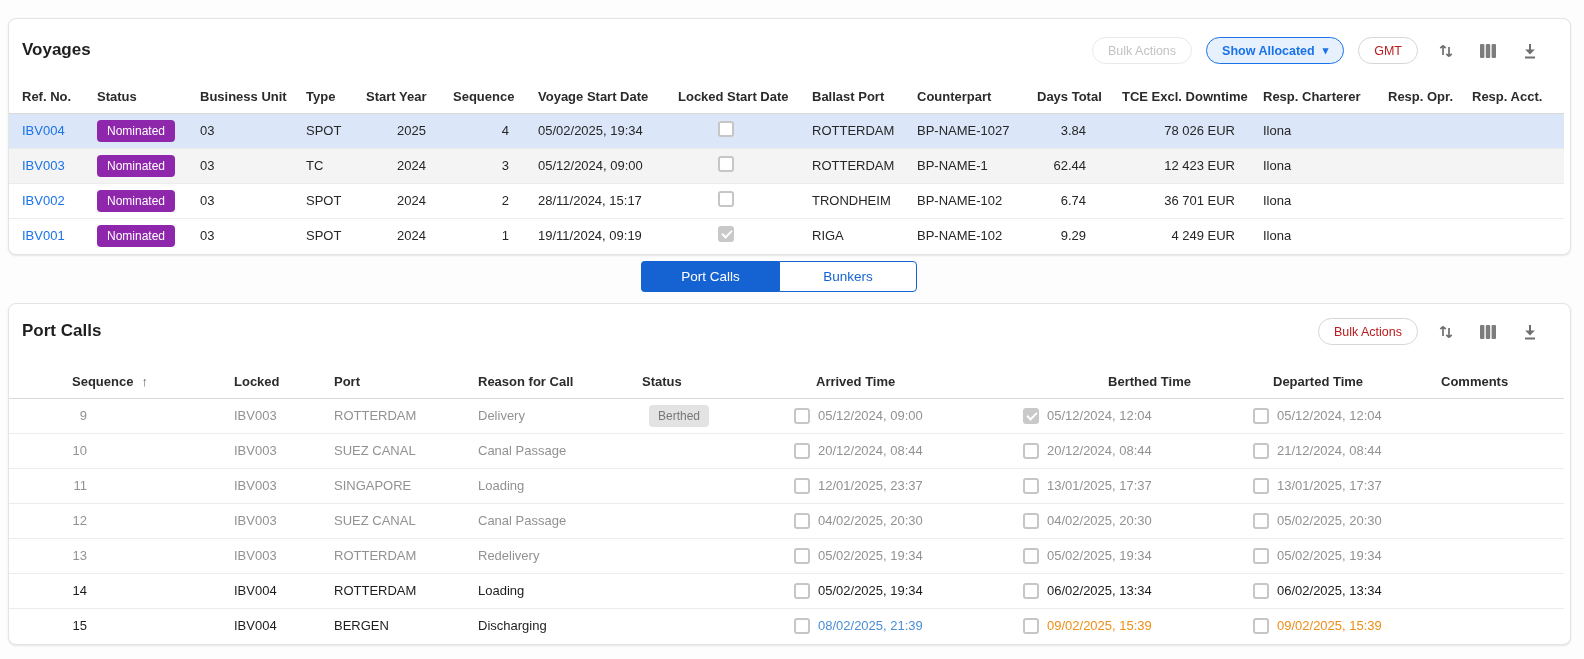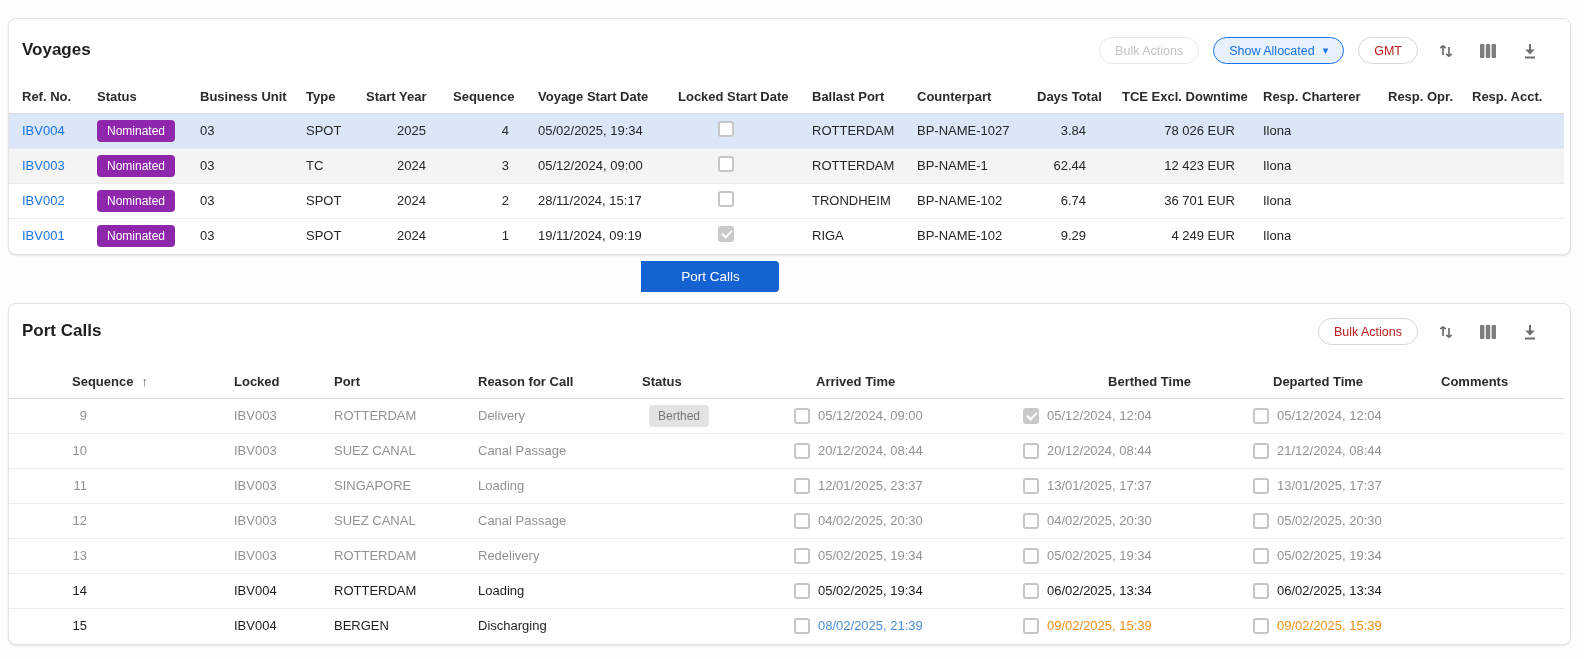--- a/index.html
+++ b/index.html
@@ -23,21 +23,21 @@
   .card-title { font-size:17px; font-weight:bold; color:#1f1f1f; line-height:26px; }
 
   .toolbar { display:flex; align-items:center; gap:14px; }
   .pills { display:flex; align-items:center; gap:14px; }
   .pill {
     height:27px; border-radius:15px; padding:0 15px; display:inline-flex;
     align-items:center; gap:8px; font-size:12.5px; background:#fff;
     border:1px solid #d6d6d6; color:#b91c1c; cursor:pointer; white-space:nowrap;
   }
   .pill.disabled { color:#c3c3c3; border-color:#e9e9e9; cursor:default; }
-  .pill.allocated { color:#1a73e8; border-color:#1a73e8; background:#e7f0fd; font-weight:normal; }
+  .pill.allocated { color:#1a73e8; border-color:#1a73e8; background:#e7f0fd; font-weight:bold; }
   .pill .caret { font-size:11px; line-height:1; }
   .iconbtn { display:inline-flex; align-items:center; cursor:pointer; padding:2px; }
   .icon-gap { display:flex; align-items:center; gap:21px; margin-left:4px; }
 
   table { border-collapse:collapse; table-layout:fixed; width:1555px; }
   th, td { padding:0; text-align:left; white-space:nowrap; overflow:hidden; font-weight:normal; }
   thead tr { height:32px; }
   thead th { font-size:13px; font-weight:bold; color:#2b2b2b; border-bottom:1px solid #d9d9d9; }
   tbody tr { height:35px; border-bottom:1px solid #ececec; }
   tbody tr:last-child { border-bottom:none; }
@@ -251,20 +251,21 @@
         <td>Ilona</td>
         <td></td>
         <td></td>
       </tr>
     </tbody>
   </table>
 </div>
 
 <div class="tabs">
   <button class="tab active">Port Calls</button>
+  <button class="tab">Bunkers</button>
 </div>
 
 <div class="card" id="portcalls-card">
   <div class="card-head">
     <div class="card-title">Port Calls</div>
     <div class="toolbar">
       <div class="pills">
         <button class="pill">Bulk Actions</button>
       </div>
       <div class="icon-gap">

